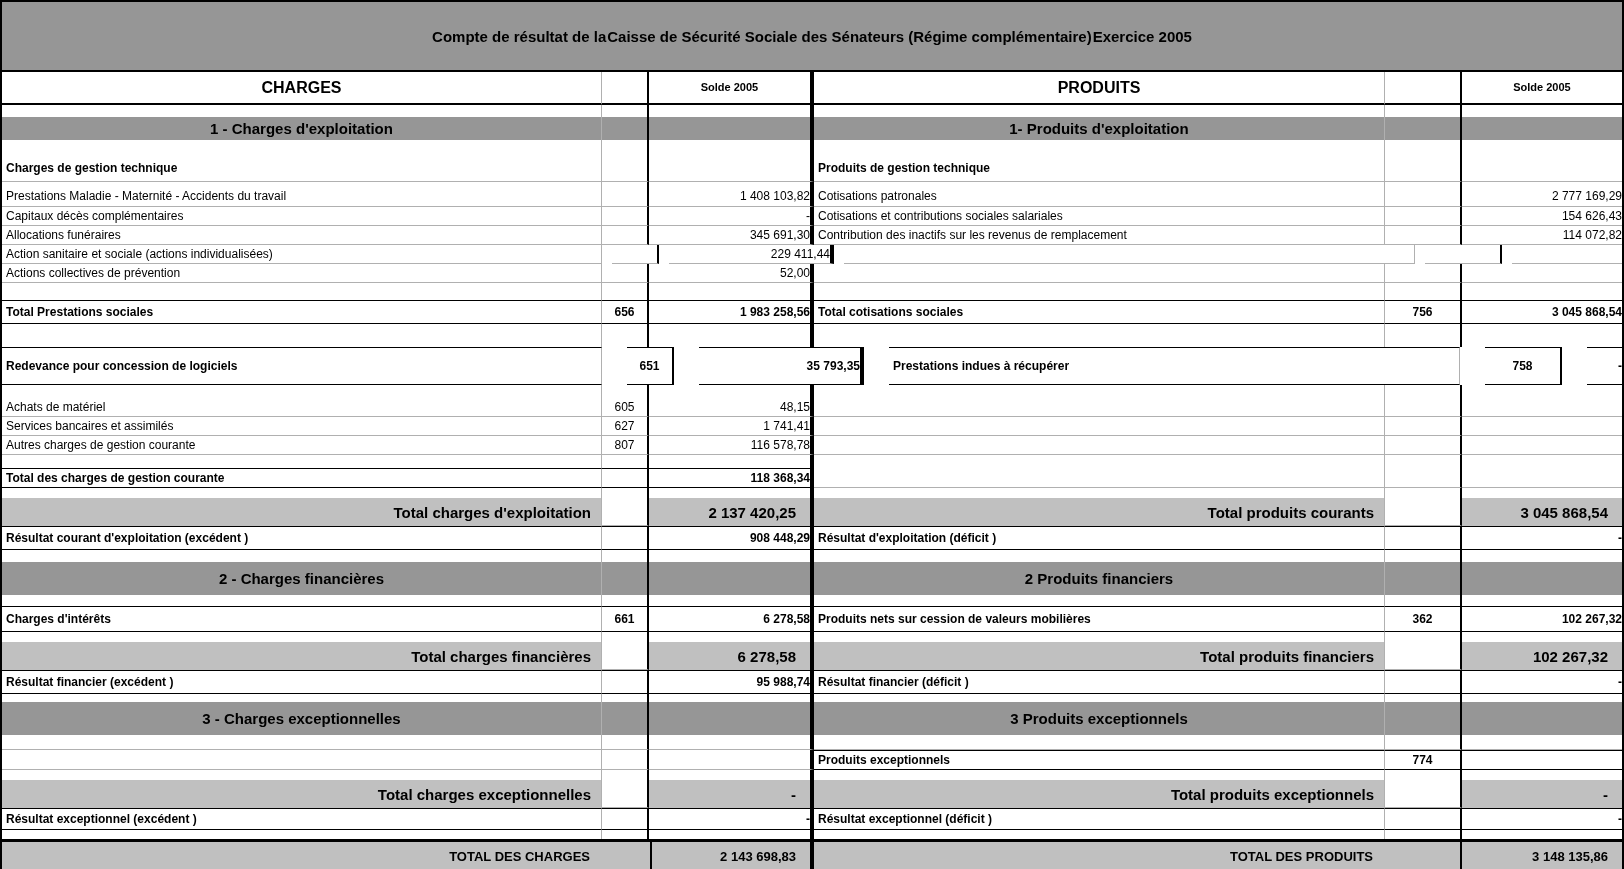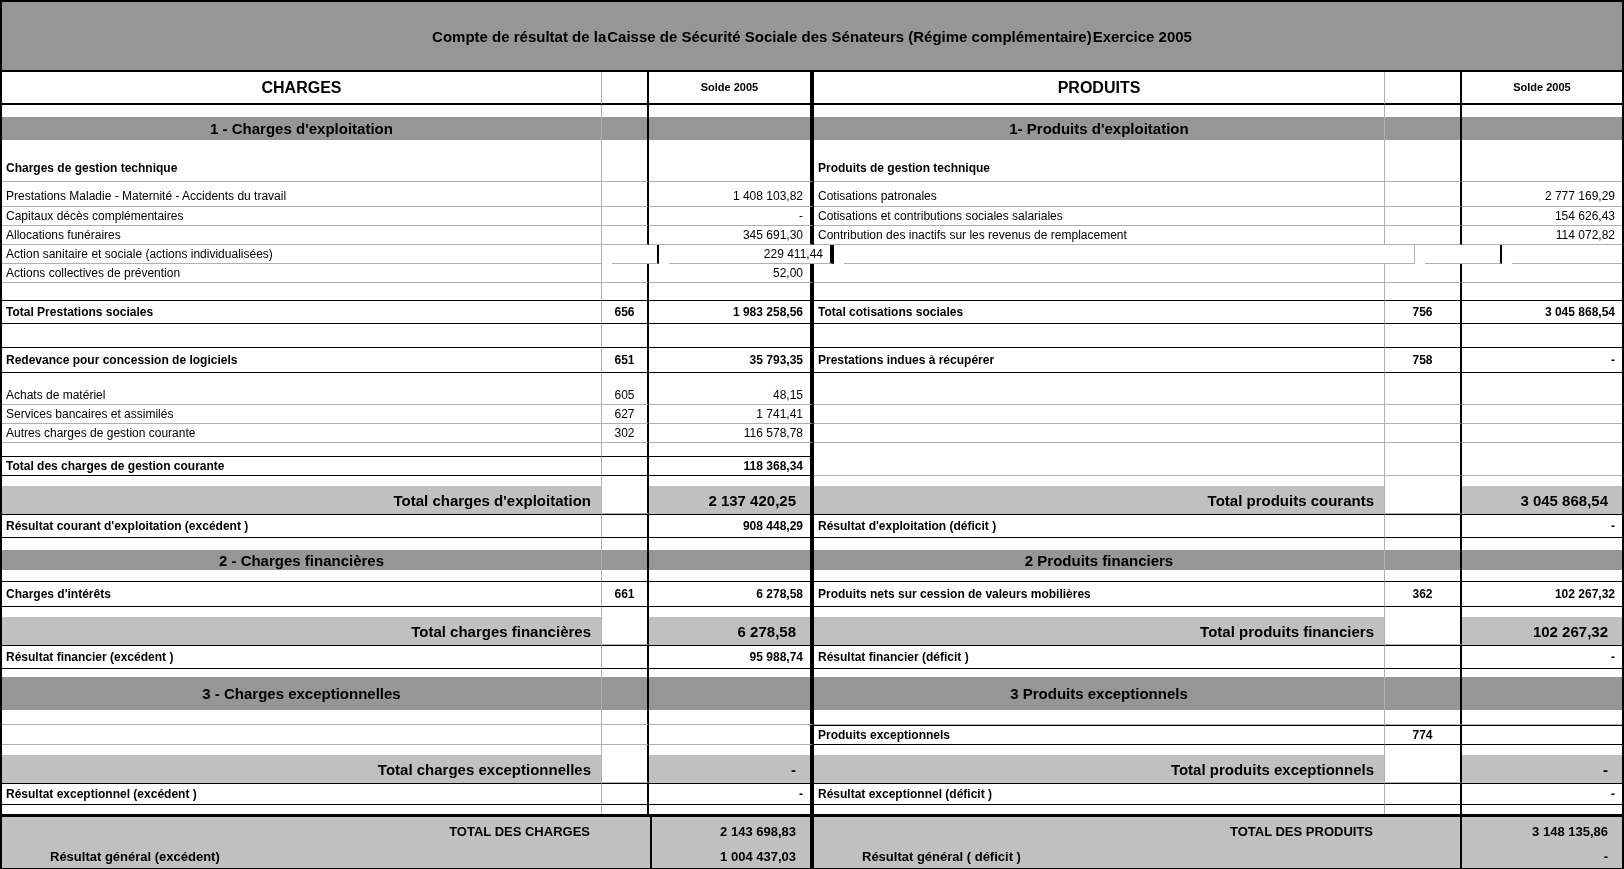--- a/index.html
+++ b/index.html
@@ -20,21 +20,21 @@
   .c3{border-right:4px solid #000;}
   .c4{border-right:1px solid var(--grid,#b0b0b0);}
   .c5{border-right:2px solid #000;}
   
   .hb{border-bottom:1px solid var(--grid,#b0b0b0);}
   .bb{border-top:1px solid #000;border-bottom:1px solid #000;}
   .fb{font-weight:bold;}
   
   .lab{padding-left:4px;}
   .acc{justify-content:center;}
-  .val{justify-content:flex-end;padding-right:7px;}
+  .val{justify-content:flex-end;padding-right:0;}
   
   #colhead{height:33px;}
   #colhead .cell{border-bottom:2px solid #000;}
   .hmain{justify-content:center;font-weight:bold;font-size:16px;}
   .hsolde{justify-content:center;font-weight:bold;font-size:11px;}
   
   .dk{background:var(--dark,#969696);}
   .seclab{justify-content:center;font-weight:bold;font-size:15px;}
   
   .lt{background:var(--lt,#C0C0C0);}
@@ -167,21 +167,21 @@
         <div class="cell val bb fb">3 045 868,54</div>
       </div>
       <div class="trow" style="height: 23px;">
         <div class="cell c1"></div>
         <div class="cell c2"></div>
         <div class="cell c3"></div>
         <div class="cell c4"></div>
         <div class="cell c5"></div>
         <div class="cell "></div>
       </div>
-      <div class="trow" style="height: 26px;">
+      <div class="trow" style="height: 38px; gap: 25px;">
         <div class="cell c1 lab bb fb">Redevance pour concession de logiciels</div>
         <div class="cell c2 acc bb fb">651</div>
         <div class="cell c3 val bb fb">35 793,35</div>
         <div class="cell c4 lab bb fb">Prestations indues à récupérer</div>
         <div class="cell c5 acc bb fb">758</div>
         <div class="cell val bb fb">-</div>
       </div>
       <div class="trow" style="height: 13px;">
         <div class="cell c1"></div>
         <div class="cell c2"></div>
@@ -201,21 +201,21 @@
       <div class="trow" style="height: 19px;">
         <div class="cell c1 lab hb">Services bancaires et assimilés</div>
         <div class="cell c2 acc hb">627</div>
         <div class="cell c3 val hb">1 741,41</div>
         <div class="cell c4 lab hb"></div>
         <div class="cell c5 acc hb"></div>
         <div class="cell val hb"></div>
       </div>
       <div class="trow" style="height: 19px;">
         <div class="cell c1 lab hb">Autres charges de gestion courante</div>
-        <div class="cell c2 acc hb">302</div>
+        <div class="cell c2 acc hb">807</div>
         <div class="cell c3 val hb">116 578,78</div>
         <div class="cell c4 lab hb"></div>
         <div class="cell c5 acc hb"></div>
         <div class="cell val hb"></div>
       </div>
       <div class="trow" style="height: 13px;">
         <div class="cell c1"></div>
         <div class="cell c2"></div>
         <div class="cell c3"></div>
         <div class="cell c4"></div>
@@ -255,21 +255,21 @@
         <div class="cell val bb fb">-</div>
       </div>
       <div class="trow" style="height: 12px;">
         <div class="cell c1"></div>
         <div class="cell c2"></div>
         <div class="cell c3"></div>
         <div class="cell c4"></div>
         <div class="cell c5"></div>
         <div class="cell "></div>
       </div>
-      <div class="trow" style="height: 20px;">
+      <div class="trow" style="height: 33px;">
         <div class="cell c1 dk seclab">2 - Charges financières</div>
         <div class="cell c2 dk"></div>
         <div class="cell c3 dk"></div>
         <div class="cell c4 dk seclab">2 Produits financiers</div>
         <div class="cell c5 dk"></div>
         <div class="cell dk"></div>
       </div>
       <div class="trow" style="height: 11px;">
         <div class="cell c1"></div>
         <div class="cell c2"></div>

